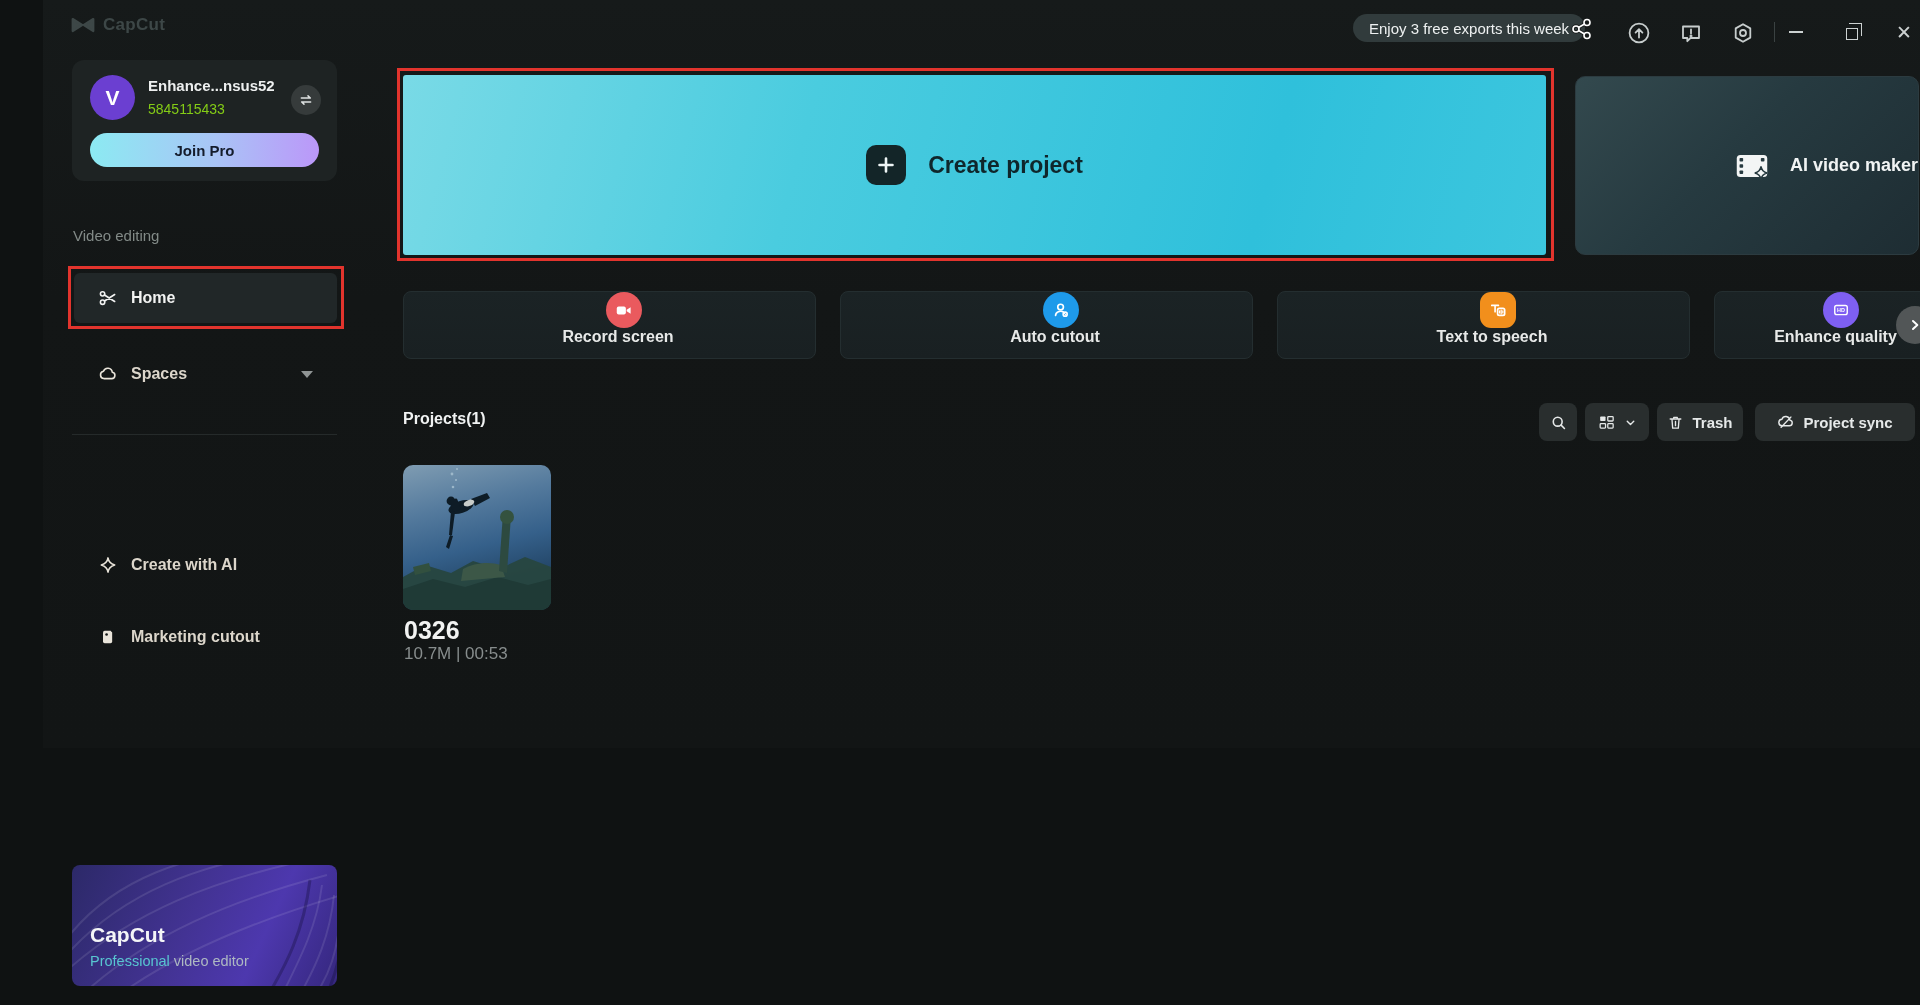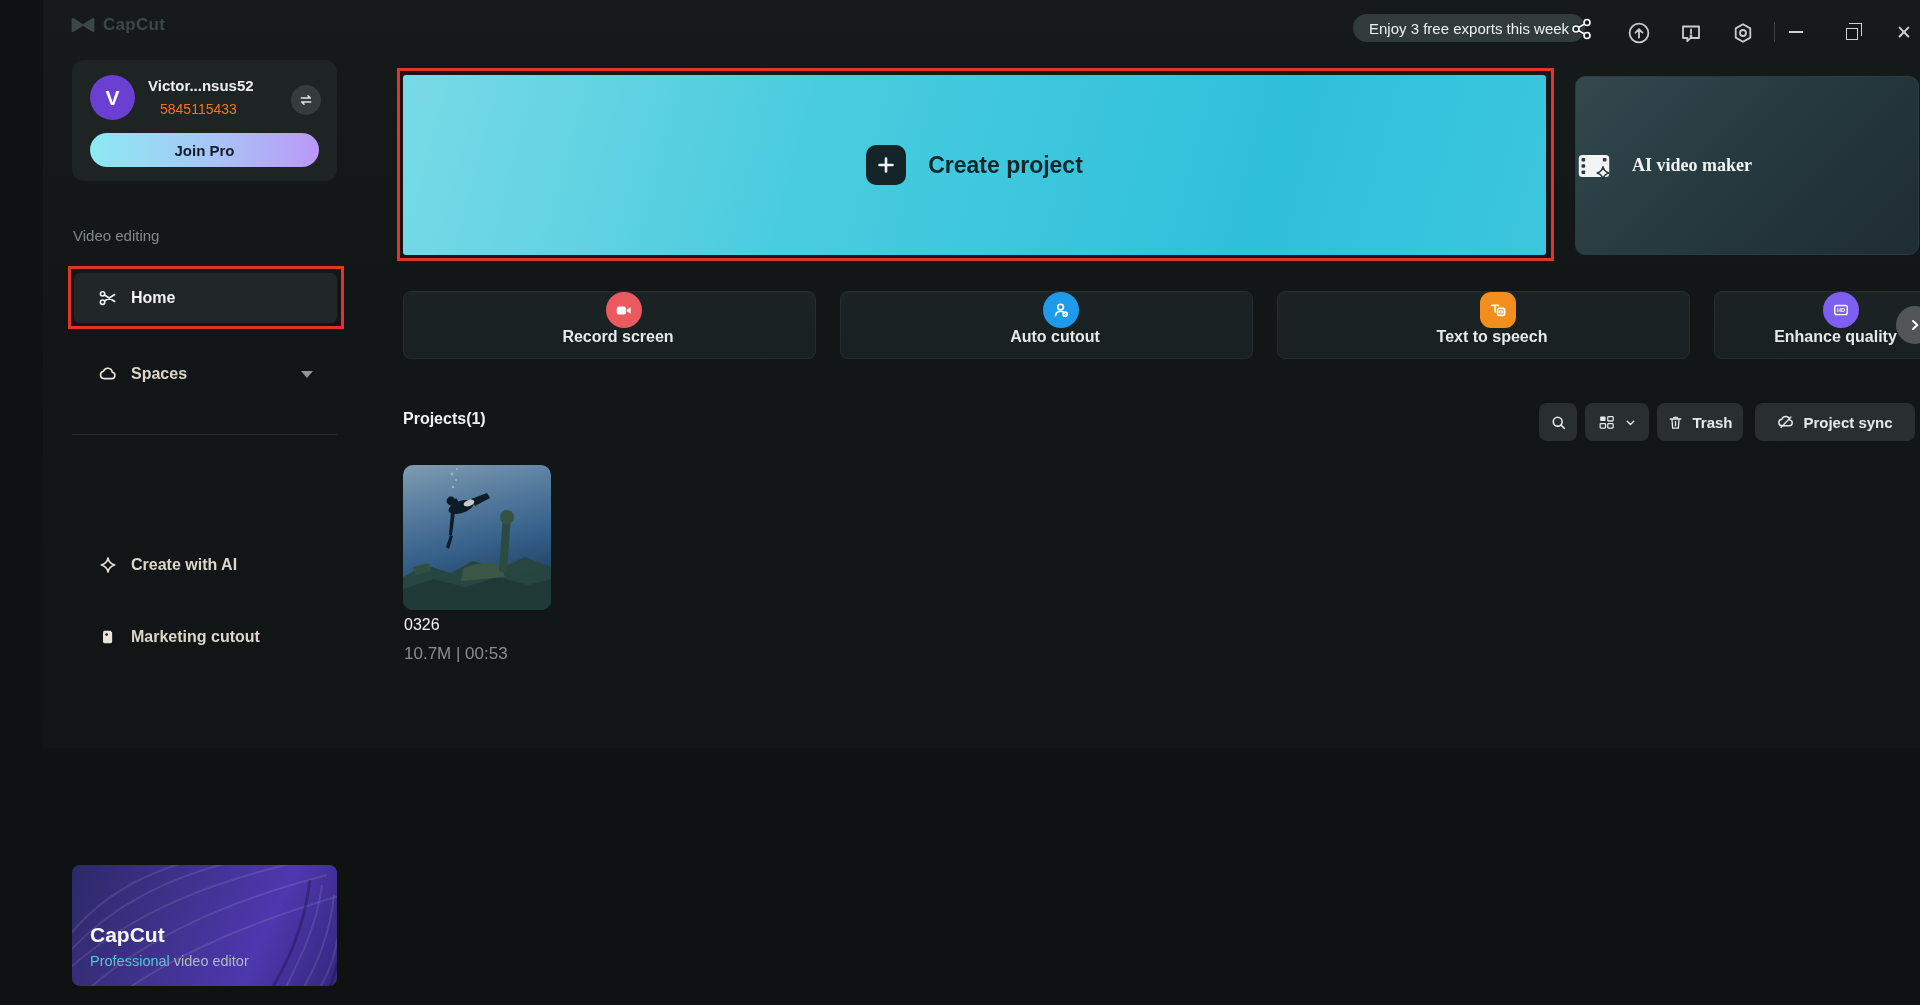--- a/index.html
+++ b/index.html
@@ -18,21 +18,21 @@
   .win-btn { position:absolute; top:18px; width:30px; height:28px; display:flex; align-items:center; justify-content:center; color:#ccd1d1; cursor:pointer; }
   .min-glyph { width:14px; height:2px; background:#ccd1d1; }
   .restore-glyph { position:relative; width:12px; height:12px; border:1.6px solid #ccd1d1; margin-top:3px; margin-right:-3px; background:#131616;}
   .restore-glyph::before { content:""; position:absolute; left:2px; top:-6px; width:12px; height:12px; border:1.6px solid #ccd1d1; border-left:none; border-bottom:none; }
   .close-glyph { font-size:19px; line-height:1; }
 
   
   .profile-card { position:absolute; left:29px; top:60px; width:265px; height:121px; background:#1e2323; border-radius:12px; }
   .avatar { position:absolute; left:18px; top:15px; width:45px; height:45px; border-radius:50%; background:#6b3fd1; color:#fff; display:flex; align-items:center; justify-content:center; font-size:21px; font-weight:bold; }
   .profile-name { position:absolute; left:76px; top:17px; font-size:15px; font-weight:bold; color:#edefef; }
-  .profile-id { position:absolute; left:88px; top:41px; font-size:14px; color:#f97316; }
+  .profile-id { position:absolute; left:76px; top:41px; font-size:14px; color:#84cc16; }
   .swap-btn { position:absolute; right:16px; top:25px; width:30px; height:30px; border-radius:50%; background:#363b3b; display:flex; align-items:center; justify-content:center; color:#dfe3e3; cursor:pointer; }
   .join-pro { position:absolute; left:18px; top:73px; width:229px; height:34px; border-radius:17px; background:linear-gradient(90deg,#8ceaf2 0%,#a9c4f6 55%,#bb97f9 100%); color:#141c2c; font-size:15px; font-weight:bold; display:flex; align-items:center; justify-content:center; cursor:pointer; }
   .section-label { position:absolute; left:30px; top:227px; font-size:15px; color:#828a87; }
   .nav-row { position:absolute; left:31px; width:263px; height:50px; border-radius:6px; display:flex; align-items:center; cursor:pointer; }
   .nav-row.active { background:#212728; }
   .nav-icon { width:20px; height:20px; margin-left:24px; color:#e9e4da; flex:0 0 auto; }
   .nav-label { margin-left:13px; font-size:16px; font-weight:bold; color:#dcd6cb; }
   .nav-row.active .nav-label { color:#f2f3f2; }
   .spaces-caret { position:absolute; right:24px; width:0; height:0; border-left:6px solid transparent; border-right:6px solid transparent; border-top:7px solid #8f9494; }
   .side-divider { position:absolute; left:29px; top:434px; width:265px; height:1px; background:#252a2a; }
@@ -43,39 +43,39 @@
   .banner-sub .accent { color:#58c6d1; }
   .banner-sub .rest { color:#aeb9c2; margin-left:4px; }
 
   
   .anno { position:absolute; border:3px solid #e2342d; pointer-events:none; z-index:50; }
 
   
   .create-card { position:absolute; left:360px; top:75px; width:1143px; height:180px; border-radius:3px; background:linear-gradient(105deg,#79dae6 0%,#4accdf 35%,#2fc0db 75%,#3cc6de 100%); display:flex; align-items:center; justify-content:center; gap:22px; cursor:pointer; }
   .plus-btn { width:40px; height:40px; border-radius:10px; background:#132528; display:flex; align-items:center; justify-content:center; }
   .create-label { font-size:23px; font-weight:bold; color:#0f262b; }
-  .ai-card { position:absolute; left:1532px; top:76px; width:344px; height:179px; border-radius:10px; background:linear-gradient(135deg,#33494e 0%,#263a40 45%,#1e2d33 100%); border:1px solid #2c3b40; display:flex; align-items:center; justify-content:flex-start; gap:20px; cursor:pointer;font-family:Liberation Serif, serif; }
+  .ai-card { position:absolute; left:1532px; top:76px; width:344px; height:179px; border-radius:10px; background:linear-gradient(135deg,#33494e 0%,#263a40 45%,#1e2d33 100%); border:1px solid #2c3b40; display:flex; align-items:center; justify-content:flex-end; gap:20px; cursor:pointer; }
   .ai-label { font-size:18px; font-weight:bold; color:#f1f4f4; }
 
   
   .feature-card { position:absolute; top:291px; height:68px; border-radius:8px; background:linear-gradient(180deg,#1b2325 0%,#192022 100%); border:1px solid #242e30; display:flex; align-items:center; cursor:pointer; overflow:hidden;flex-direction:column; }
   .feat-icon { width:36px; height:36px; border-radius:50%; margin-left:28px; flex:0 0 auto; display:flex; align-items:center; justify-content:center; }
   .feat-label { margin-left:17px; font-size:16px; font-weight:bold; color:#e7e9e8; white-space:nowrap; }
   .icon-record { background:#ea5a5e; }
   .icon-cutout { background:#1e9aea; }
   .icon-tts { background:#f28f1c; border-radius:11px; }
   .icon-hd { background:#7e5ff2; }
   .carousel-next { position:absolute; left:1853px; top:306px; width:38px; height:38px; border-radius:50%; background:#525657; display:flex; align-items:center; justify-content:center; cursor:pointer; z-index:10; }
 
   
   .projects-header { position:absolute; left:360px; top:410px; font-size:16px; font-weight:bold; color:#f0f2f2; }
   .pbtn { position:absolute; top:403px; height:38px; background:#292e2e; border-radius:8px; display:flex; align-items:center; justify-content:center; color:#e6e9e9; cursor:pointer; font-size:15px; font-weight:bold; gap:8px; }
   .pbtn svg { flex:0 0 auto; }
   .thumb { position:absolute; left:360px; top:465px; width:148px; height:145px; border-radius:10px; overflow:hidden; cursor:pointer; }
-  .proj-title { position:absolute; left:361px; top:616px; font-size:16px; font-weight:normal; color:#f2f3f2; }
+  .proj-title { position:absolute; left:361px; top:616px; font-size:25px; font-weight:bold; color:#f2f3f2; }
   .proj-meta { position:absolute; left:361px; top:644px; font-size:17px; color:#878d8d; }
 </style>
 </head>
 <body>
 
 <div class="app">
 
   <div class="logo">
     <svg class="logo-glyph" viewBox="0 0 28 20" fill="none" stroke="#3d4747" stroke-width="2.6" stroke-linejoin="round">
       <path d="M2 3 L13 10 L2 17 Z M26 3 L15 10 L26 17 Z" fill="#3d4747"></path>
@@ -122,21 +122,21 @@
     </div>
   <div class="win-btn" style="left:1792px">
       <div class="restore-glyph"></div>
     </div>
   <div class="win-btn" style="left:1846px">
       <span class="close-glyph">✕</span>
     </div>
 
   <div class="profile-card">
     <div class="avatar">V</div>
-    <div class="profile-name">Victor...nsus52</div>
+    <div class="profile-name">Enhance...nsus52</div>
     <div class="profile-id">5845115433</div>
     <div class="swap-btn">
       <svg width="16" height="16" viewBox="0 0 24 24" fill="none" stroke="currentColor" stroke-width="2.2" stroke-linecap="round" stroke-linejoin="round">
         <path d="M5 9 h13 M15 5.8 L18.5 9 M19 15 H6 M9 18.2 L5.5 15"></path>
       </svg>
     </div>
     <div class="join-pro">
       <span>Join Pro</span>
     </div>
   </div>

